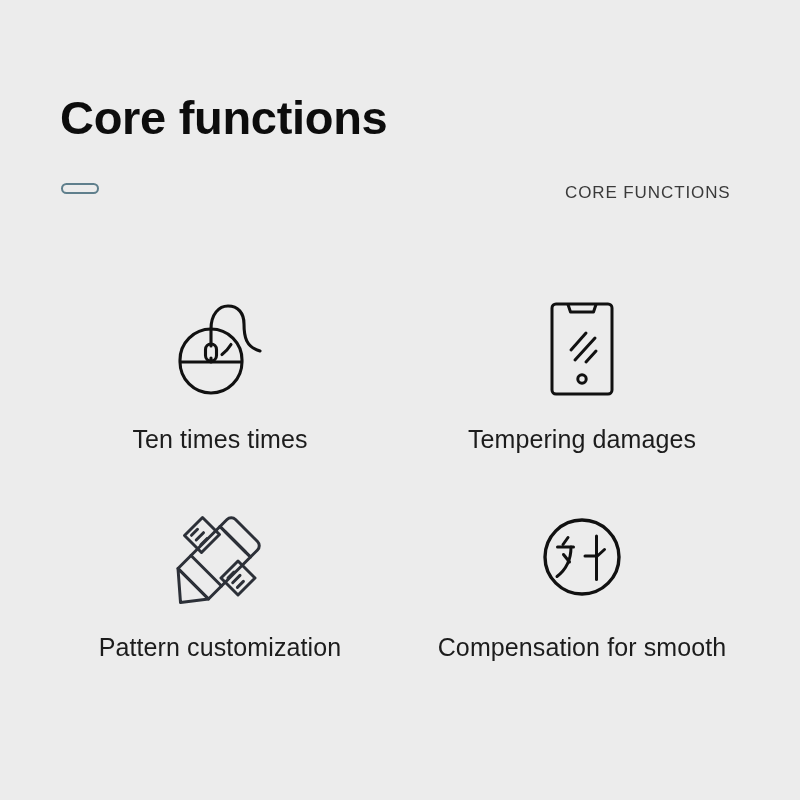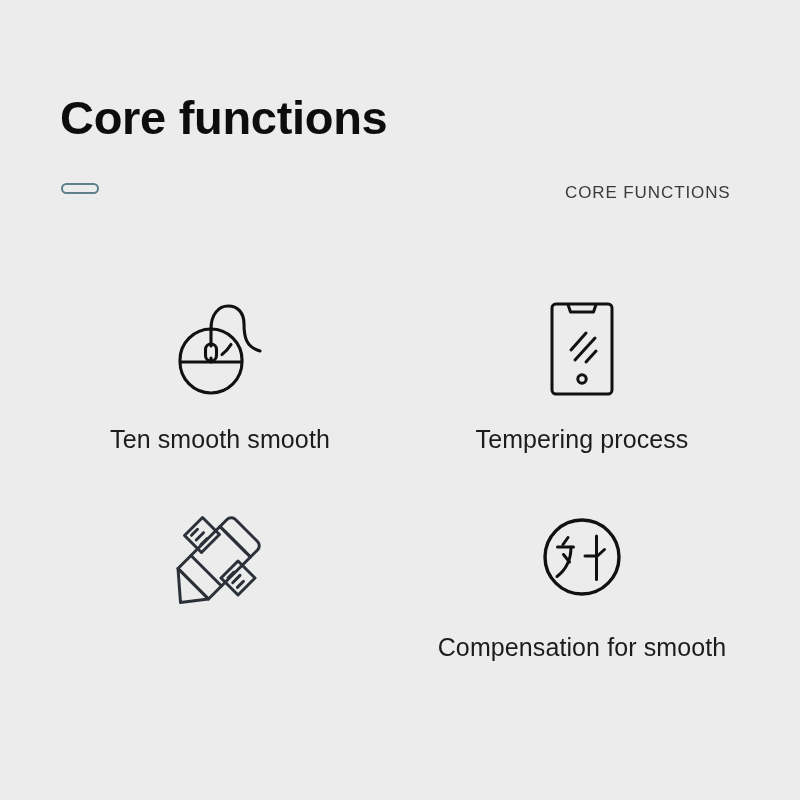--- a/index.html
+++ b/index.html
@@ -145,41 +145,41 @@
           <line x1="37" y1="57" x2="37" y2="61"></line>
 
           <rect x="31.5" y="43" width="11" height="17" rx="5.5" ry="5.5"></rect>
 
           <path d="M57 43.5 C 54.5 47.5 51.5 51 48 53.5"></path>
 
           <path d="M37 28 C 37 13 45 5 54 5 C 64 5 70 12 70 23 C 70 36 72 46 86 50"></path>
         </svg>
       </div>
 
-      <div class="feature-label">Ten smooth smooth</div>
+      <div class="feature-label">Ten times times</div>
     </div>
 
     <div class="feature col-right row-top">
 
       <div class="feature-icon">
         <svg width="68" height="98" viewBox="0 0 68 98" fill="none" stroke="#111111" stroke-width="3" stroke-linecap="round" stroke-linejoin="round">
 
           <rect x="4" y="4" width="60" height="90" rx="4" ry="4"></rect>
 
           <path d="M20 4.6 L22.5 12 L45.5 12 L48 4.6"></path>
 
           <line x1="23" y1="50" x2="38" y2="33"></line>
           <line x1="27" y1="60" x2="47" y2="38"></line>
           <line x1="38" y1="62" x2="48" y2="51"></line>
 
           <circle cx="34" cy="79" r="4.2"></circle>
         </svg>
       </div>
 
-      <div class="feature-label">Tempering process</div>
+      <div class="feature-label">Tempering damages</div>
     </div>
 
     <div class="feature col-left row-bottom">
 
       <div class="feature-icon">
         <svg width="96" height="96" viewBox="0 0 96 96" fill="none" stroke="#2c3038" stroke-width="3" stroke-linecap="round" stroke-linejoin="round">
 
           <g>
 
             <path d="M30.5 8.5 L47.5 25.5 L29.5 43.5 L12.5 26.5 Z"></path>
@@ -203,20 +203,21 @@
 
             <path d="M48.0 17.5 L78.5 48.0 L36.5 90.0 L6.0 59.5 Z"></path>
 
             <line x1="19.0" y1="46.5" x2="49.5" y2="77.0"></line>
 
             <path d="M6.0 59.5 L36.5 90.0 L8.5 93.5 Z"></path>
           </g>
         </svg>
       </div>
 
+      <div class="feature-label">Pattern customization</div>
     </div>
 
     <div class="feature col-right row-bottom">
 
       <div class="feature-icon">
         <svg width="82" height="82" viewBox="0 0 82 82" fill="none" stroke="#111111" stroke-width="3.4" stroke-linecap="round" stroke-linejoin="round">
 
           <circle cx="41" cy="41" r="37"></circle>
 
           <g stroke-width="3.0">

